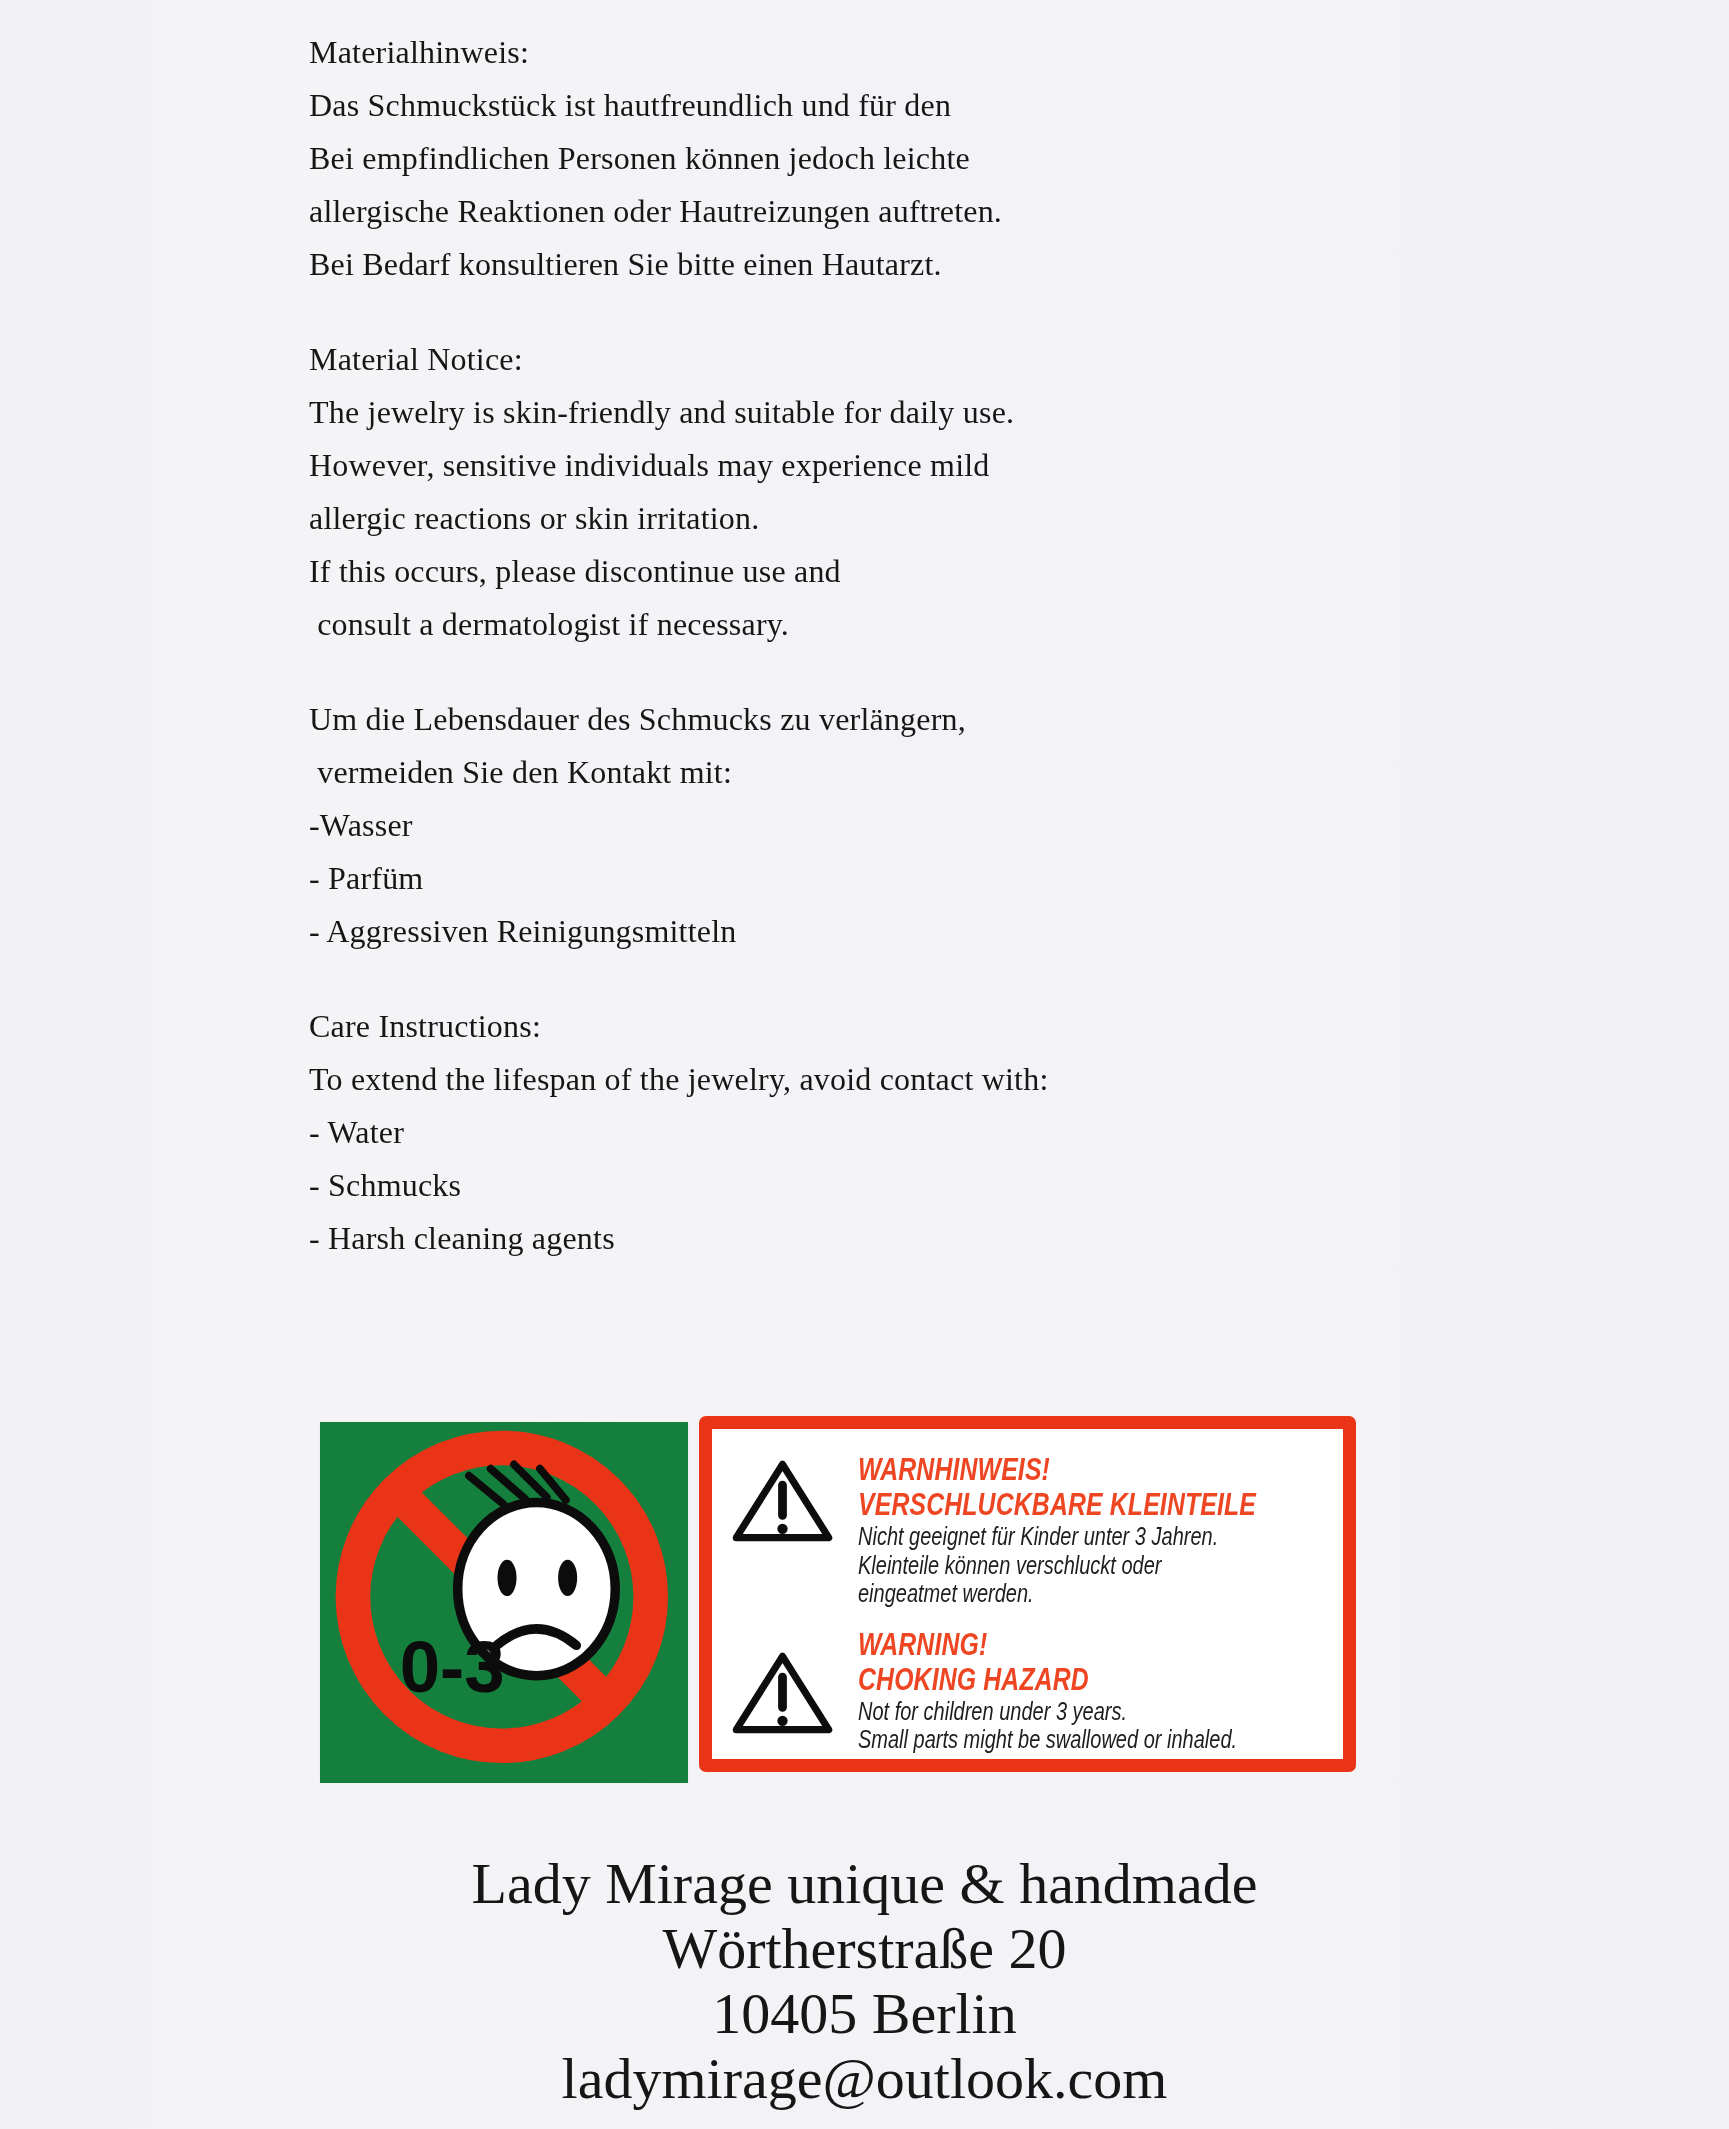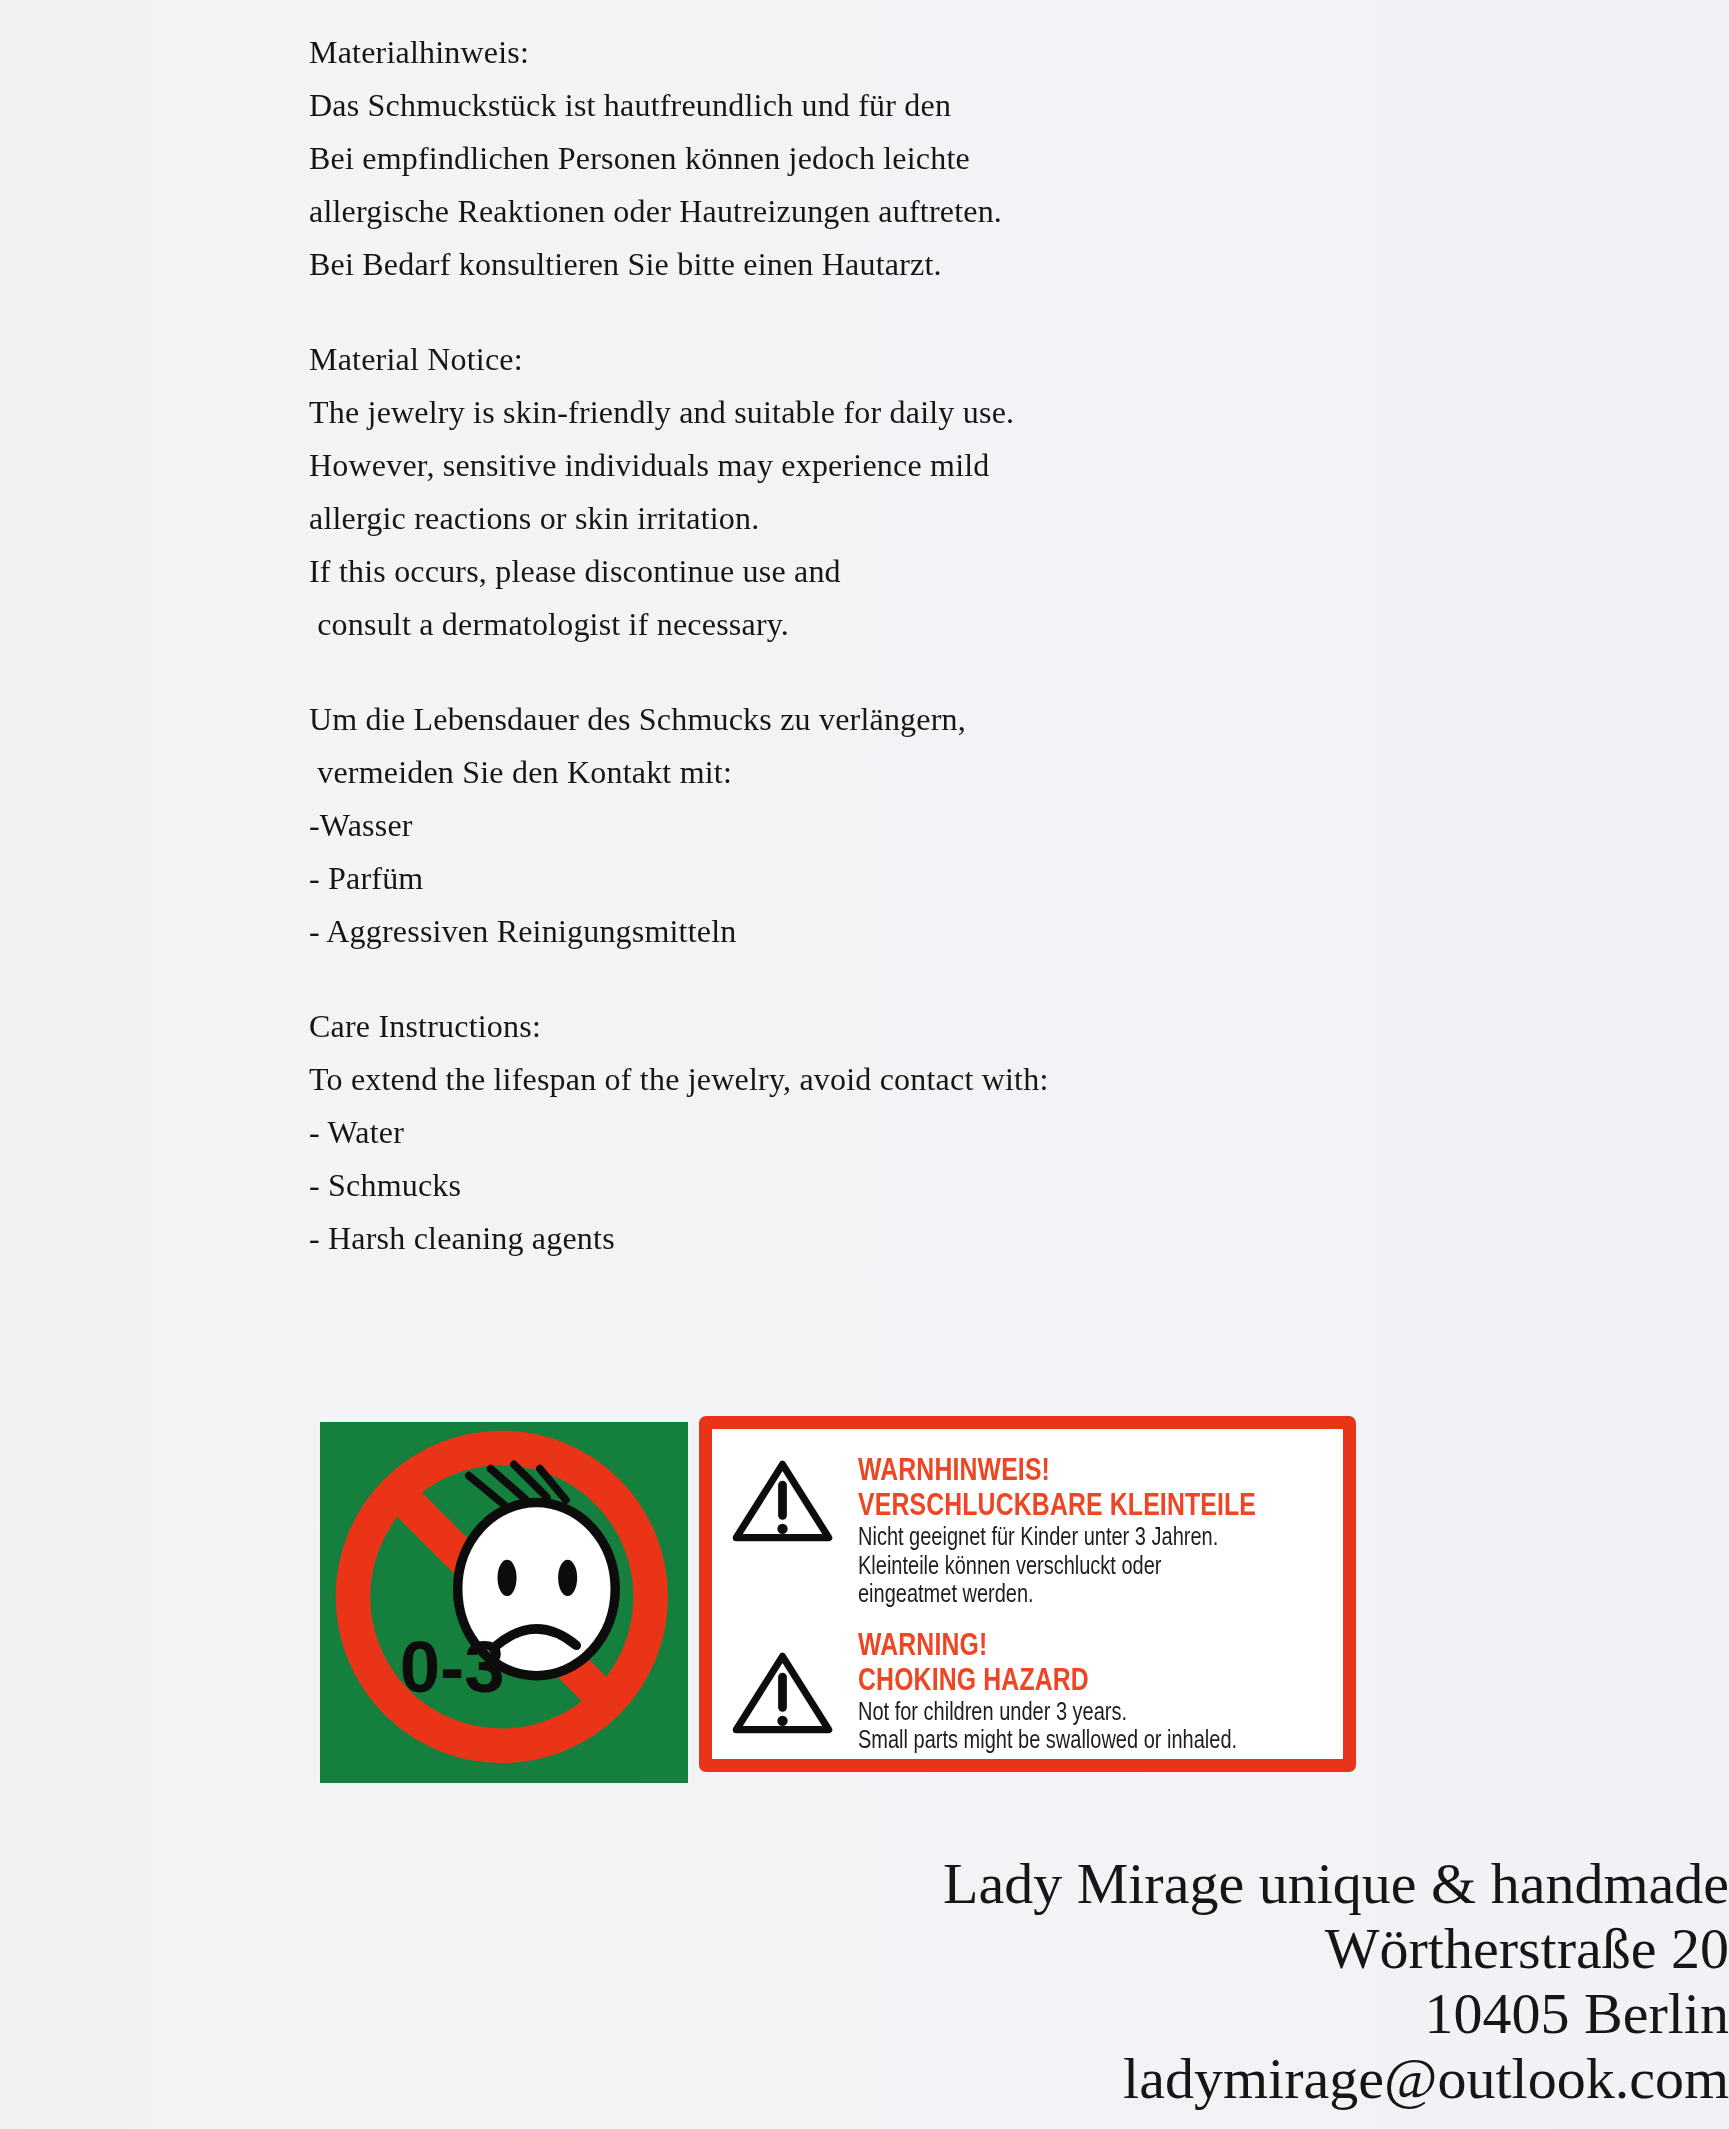--- a/index.html
+++ b/index.html
@@ -36,40 +36,41 @@
   }
   .age-sign svg{ display:block; width:100%; height:100%; }
   .warn-box{
     box-sizing:border-box;
     width:657px; height:356px;
     background:#ffffff;
     border:13px solid var(--label-red);
     border-radius:7px;
     padding:23px 8.6px 0 17.3px;
     overflow:hidden;
+    font-style:italic;
   }
   .warn-row{ display:flex; align-items:flex-start; }
   .warn-row + .warn-row{ margin-top:19px;align-items:center; }
   .tri{ flex:none; width:107px; height:86px; margin-top:6px; }
   .warn-text{
     flex:none; width:558px; margin-left:21.6px;
     transform:scaleX(0.8); transform-origin:left top;
     font-family:"Liberation Sans", sans-serif;
   }
   .warn-title{
     font-size:31px; line-height:35px; font-weight:bold;
     color:var(--title-red); letter-spacing:0.2px;
   }
   .warn-body{
     font-size:25px; line-height:28.5px; color:#1d1d1d;
   }
   
   .footer{
     position:absolute; left:0; top:1851px; width:1729px;
-    text-align:right;
+    text-align:center;
   }
   .footer .fline{
     font-size:58px; line-height:65px; white-space:pre-wrap;
   }
 </style>
 </head>
 <body>
 
 <main class="text-col">
   <div class="block">

